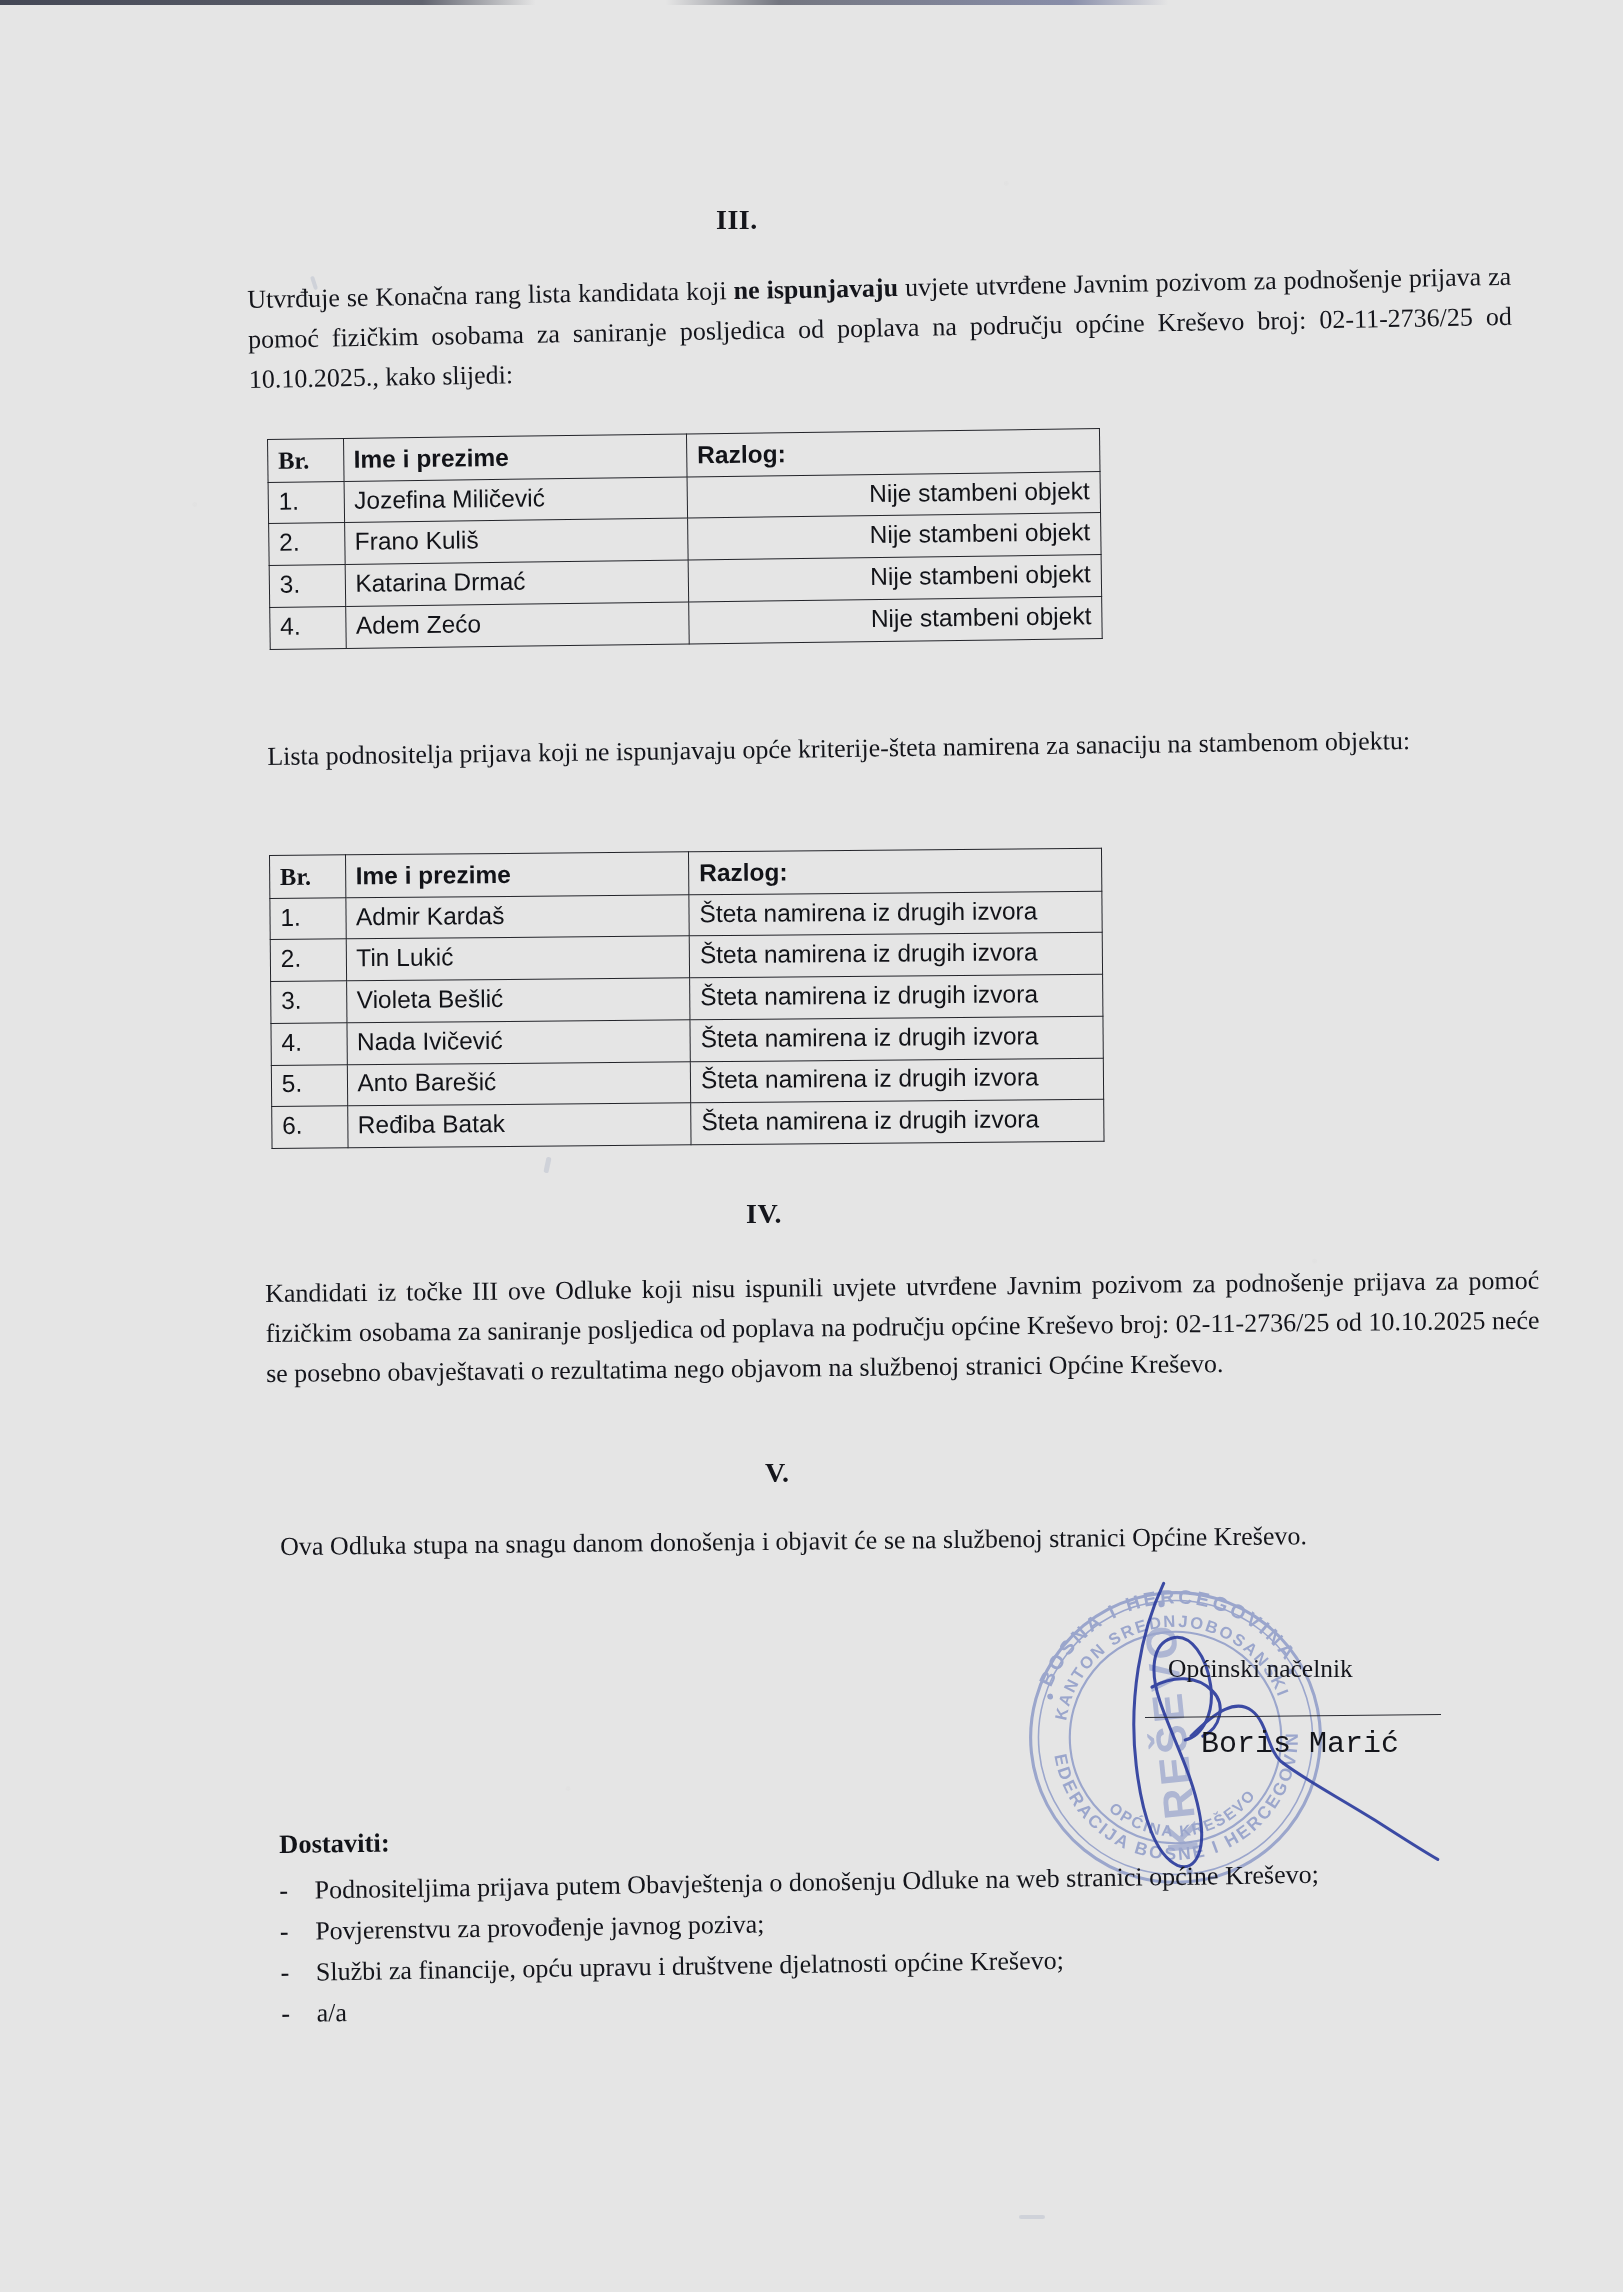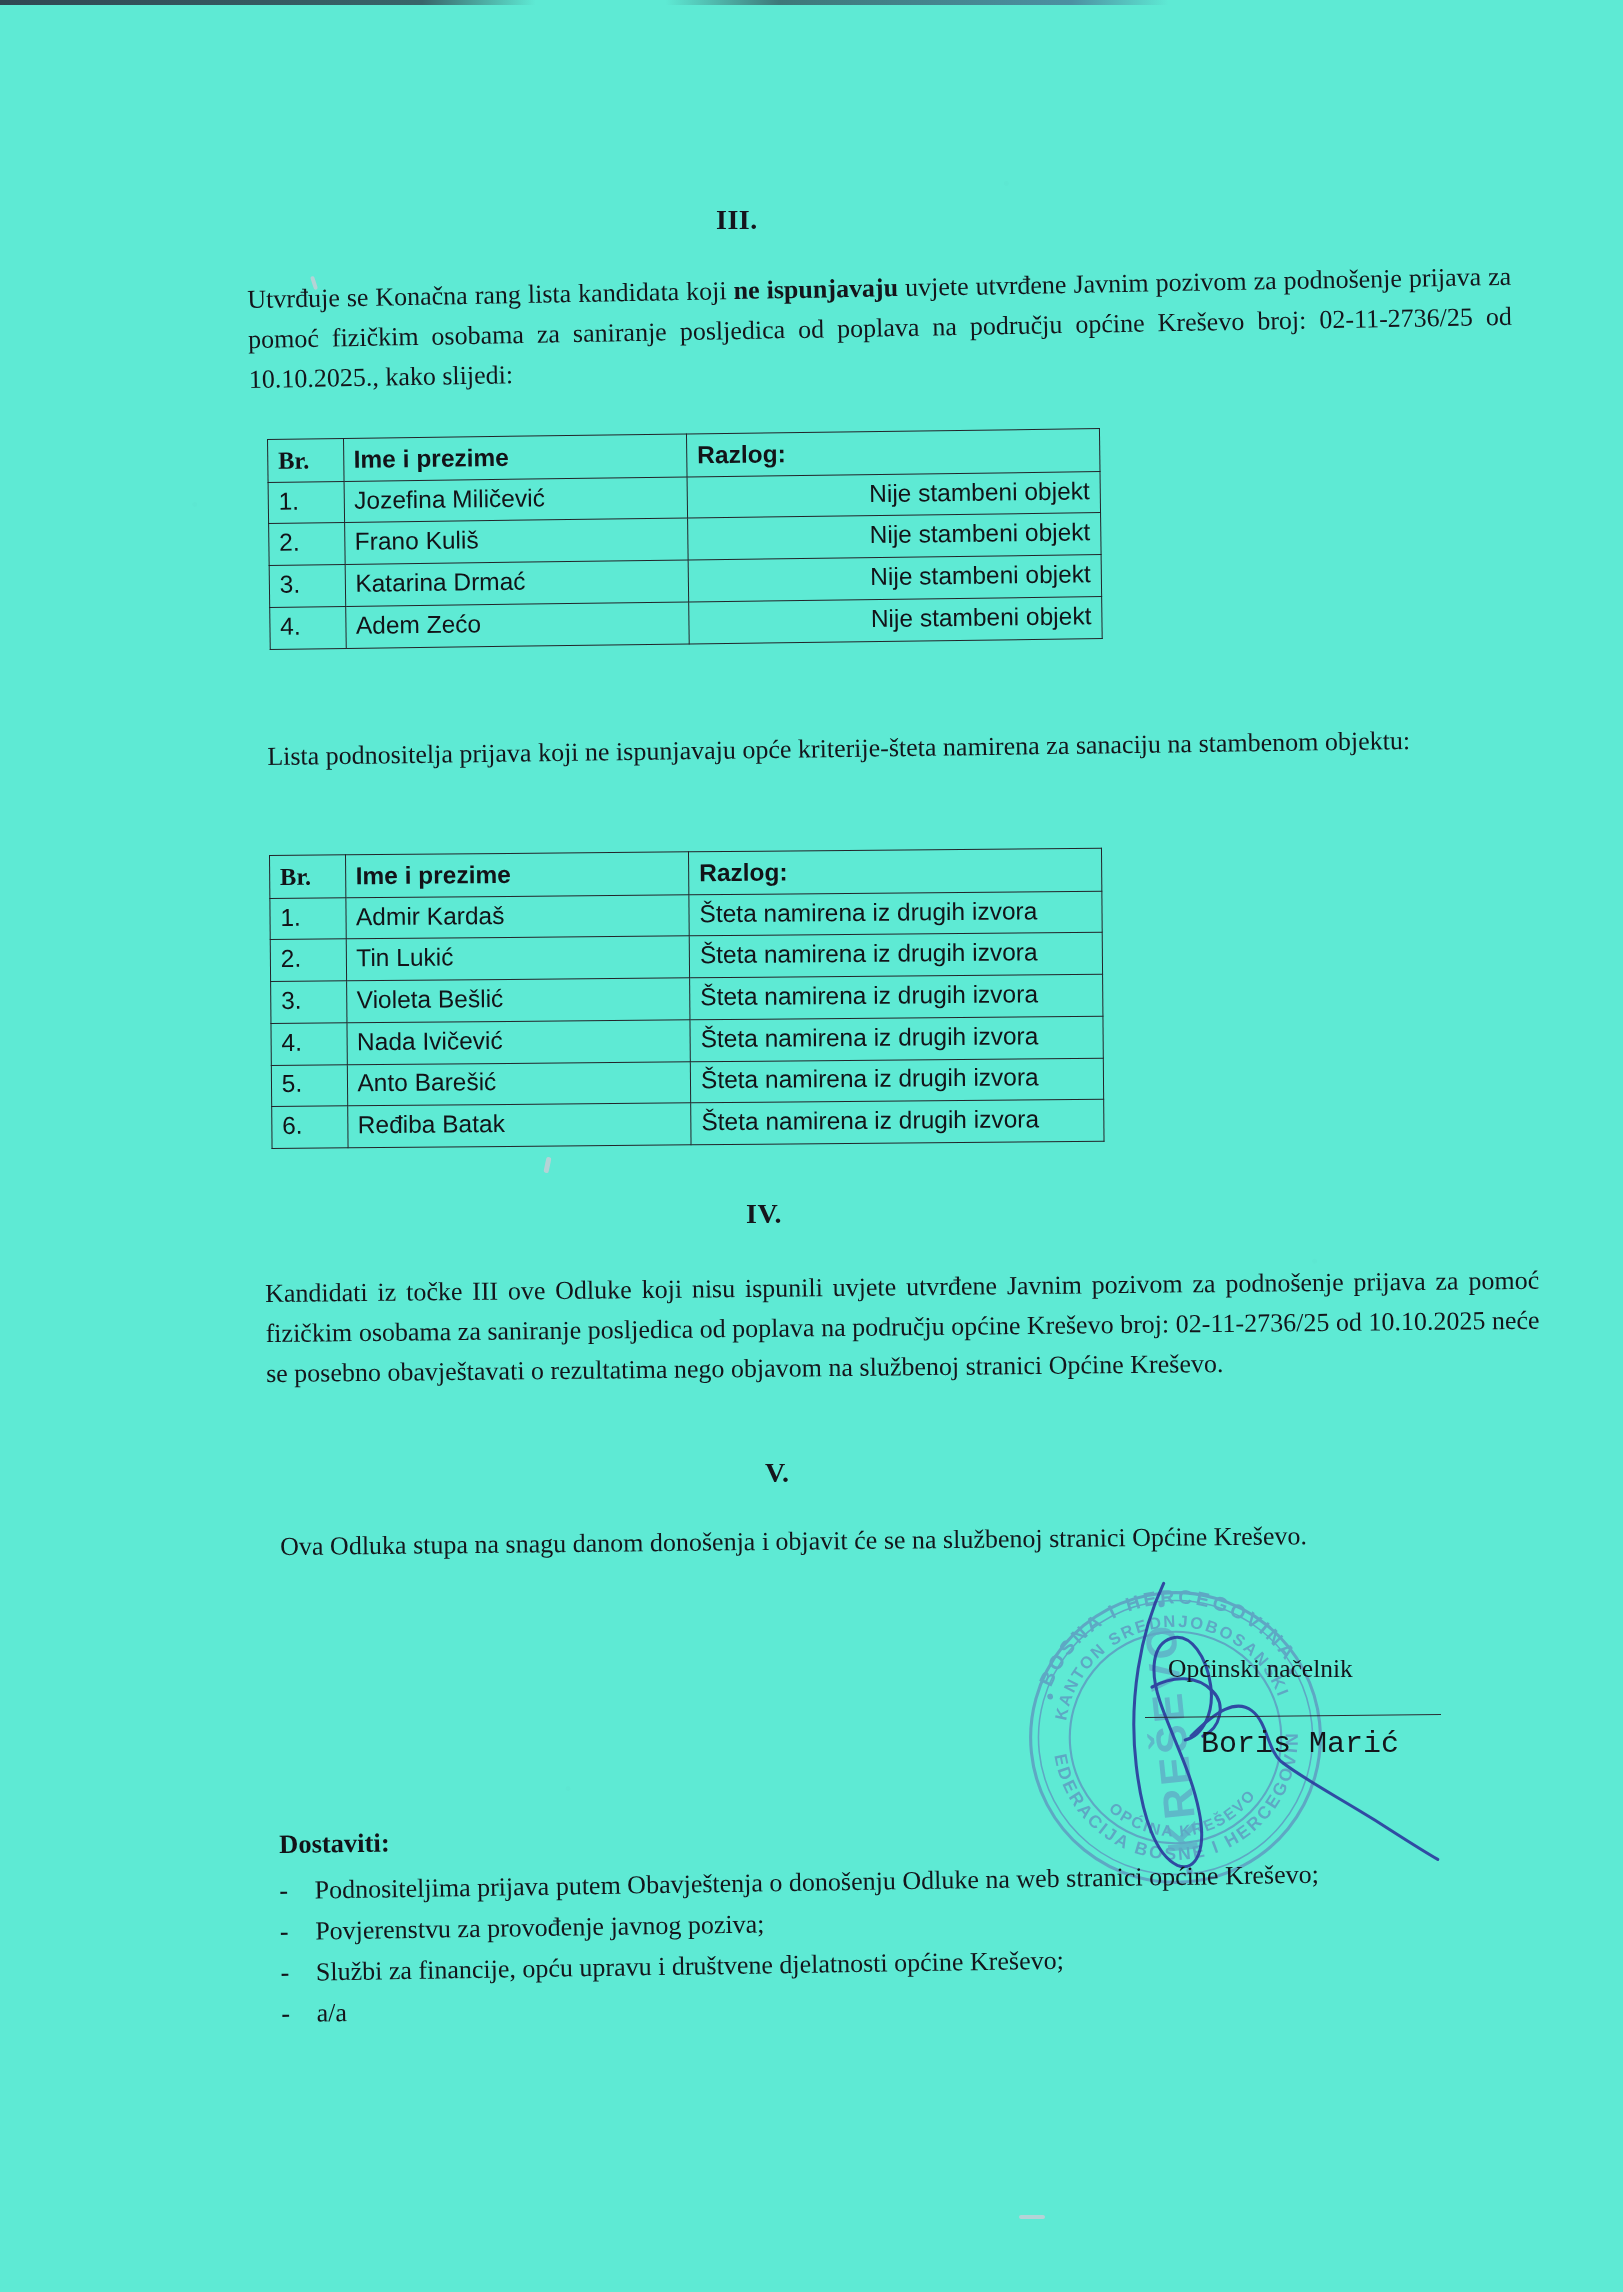--- a/index.html
+++ b/index.html
@@ -5,21 +5,21 @@
   html, body {
     margin: 0;
     padding: 0;
     background: #ffffff;
   }
 
   #page {
     position: relative;
     width: 1623px;
     height: 2293px;
-    background: #5eead4;
+    background: #e5e5e5;
     overflow: hidden;
     font-family: "Liberation Serif", serif;
     color: #1a1a20;
   }
 
   
   .scan-top-edge {
     position: absolute;
     top: 0; left: 0;
     width: 1623px; height: 4.9px;

